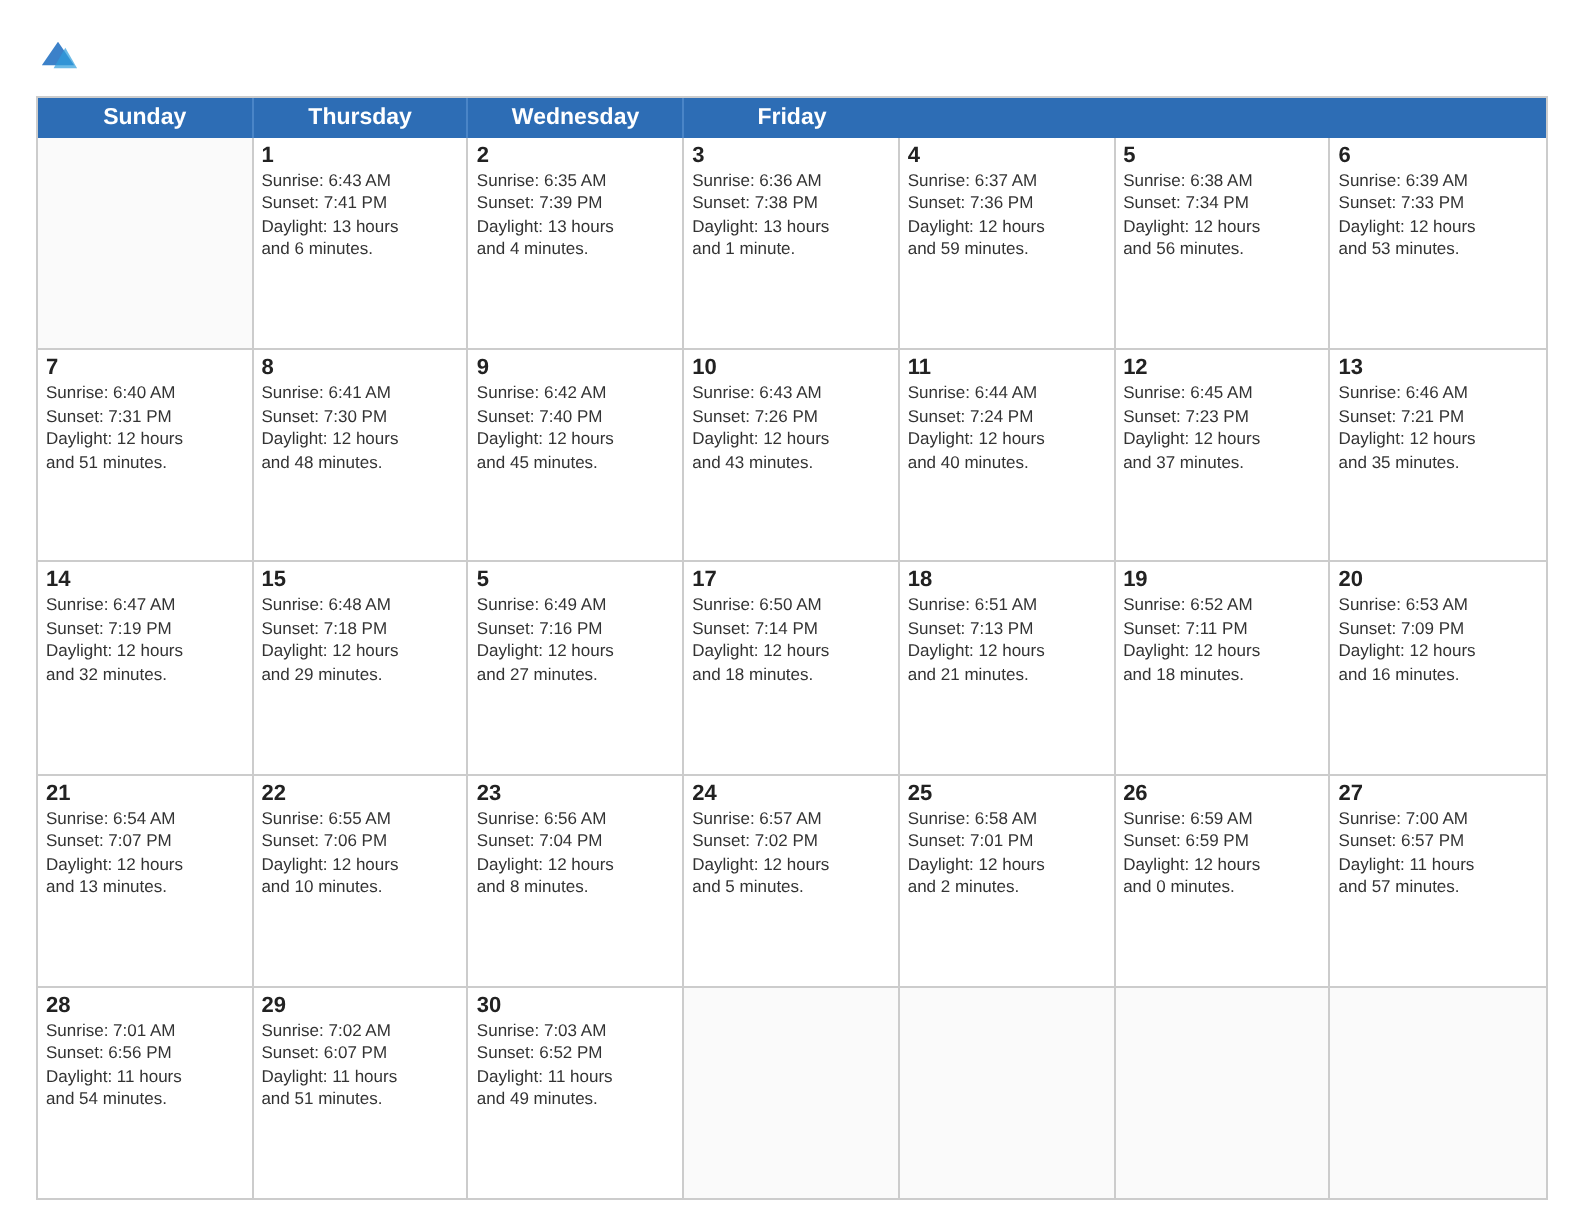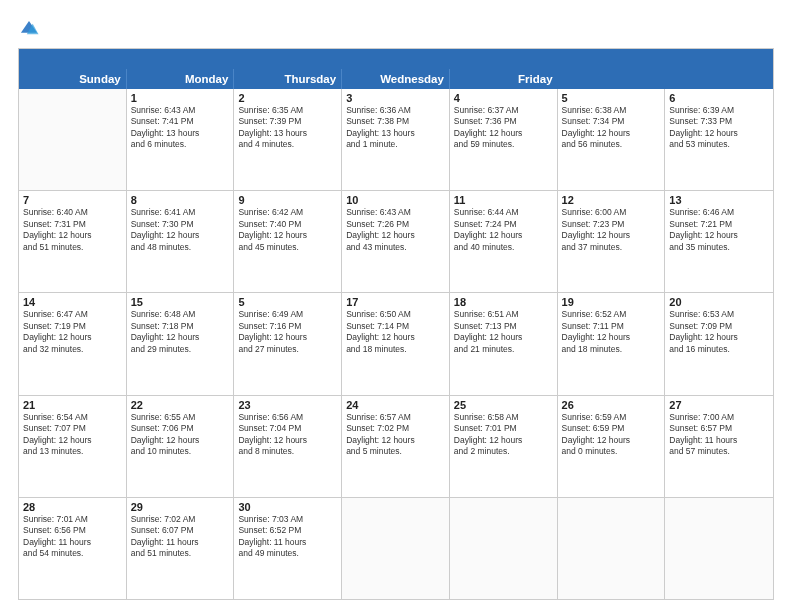--- a/index.html
+++ b/index.html
@@ -63,22 +63,21 @@
       display: grid;
       grid-template-columns: repeat(7, 1fr);
       background: #2d6db5;
     }
     .cal-header-cell {
       color: #fff;
       font-size: 11.5px;
       font-weight: bold;
       padding: 4px 5px;
       border-right: 1px solid #4a85c7;
-      text-align: right;
-      margin-top: 20px;
+      text-align: center;
     }
     .cal-header-cell:last-child { border-right: none; }
     .cal-body {
       flex: 1;
       display: flex;
       flex-direction: column;
     }
     .cal-row {
       display: grid;
       grid-template-columns: repeat(7, 1fr);
@@ -127,21 +126,20 @@
     </div>
     <div class="title-block">
       <div class="month-title"></div>
       <div class="location"></div>
     </div>
   </div>
 
   <div class="calendar">
     <div class="cal-header" id="cal-header-row">
         <div class="cal-header-cell">Sunday</div>
-        <div class="cal-header-cell">Monday</div>
         <div class="cal-header-cell">Thursday</div>
         <div class="cal-header-cell">Wednesday</div>
         <div class="cal-header-cell">Friday</div>
       </div>
     <div class="cal-body" id="cal-body">
         <div class="cal-row">
           <div class="cal-cell empty"></div>
           <div class="cal-cell">
             <span class="day-num">1</span>
             <span class="cell-line">Sunrise: 6:43 AM</span>
@@ -216,21 +214,21 @@
           </div>
           <div class="cal-cell">
             <span class="day-num">11</span>
             <span class="cell-line">Sunrise: 6:44 AM</span>
             <span class="cell-line">Sunset: 7:24 PM</span>
             <span class="cell-line">Daylight: 12 hours</span>
             <span class="cell-line">and 40 minutes.</span>
           </div>
           <div class="cal-cell">
             <span class="day-num">12</span>
-            <span class="cell-line">Sunrise: 6:00 AM</span>
+            <span class="cell-line">Sunrise: 6:45 AM</span>
             <span class="cell-line">Sunset: 7:23 PM</span>
             <span class="cell-line">Daylight: 12 hours</span>
             <span class="cell-line">and 37 minutes.</span>
           </div>
           <div class="cal-cell">
             <span class="day-num">13</span>
             <span class="cell-line">Sunrise: 6:46 AM</span>
             <span class="cell-line">Sunset: 7:21 PM</span>
             <span class="cell-line">Daylight: 12 hours</span>
             <span class="cell-line">and 35 minutes.</span>

